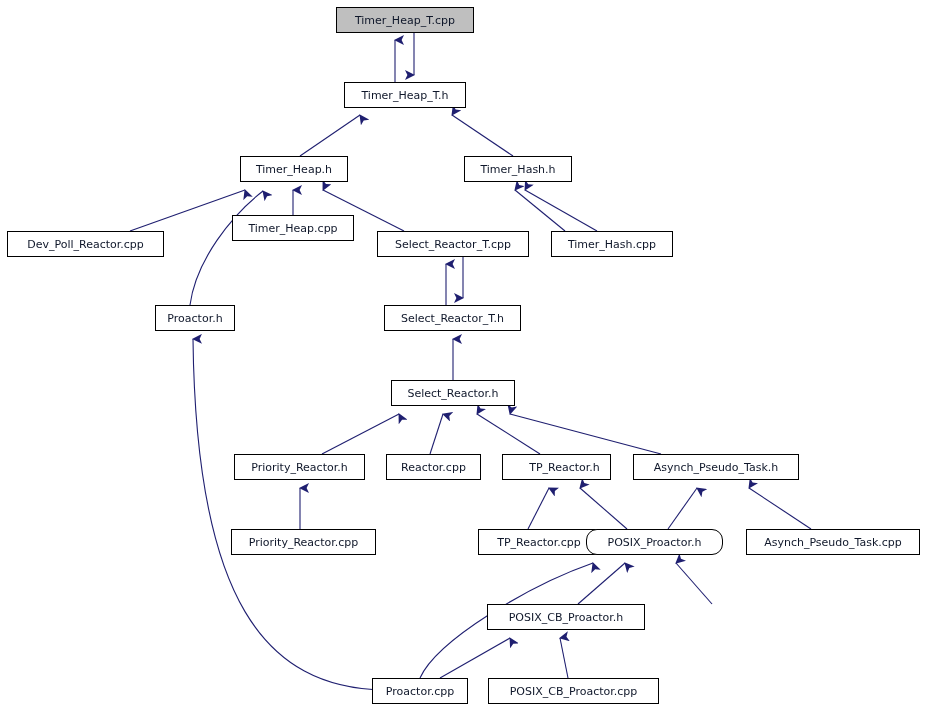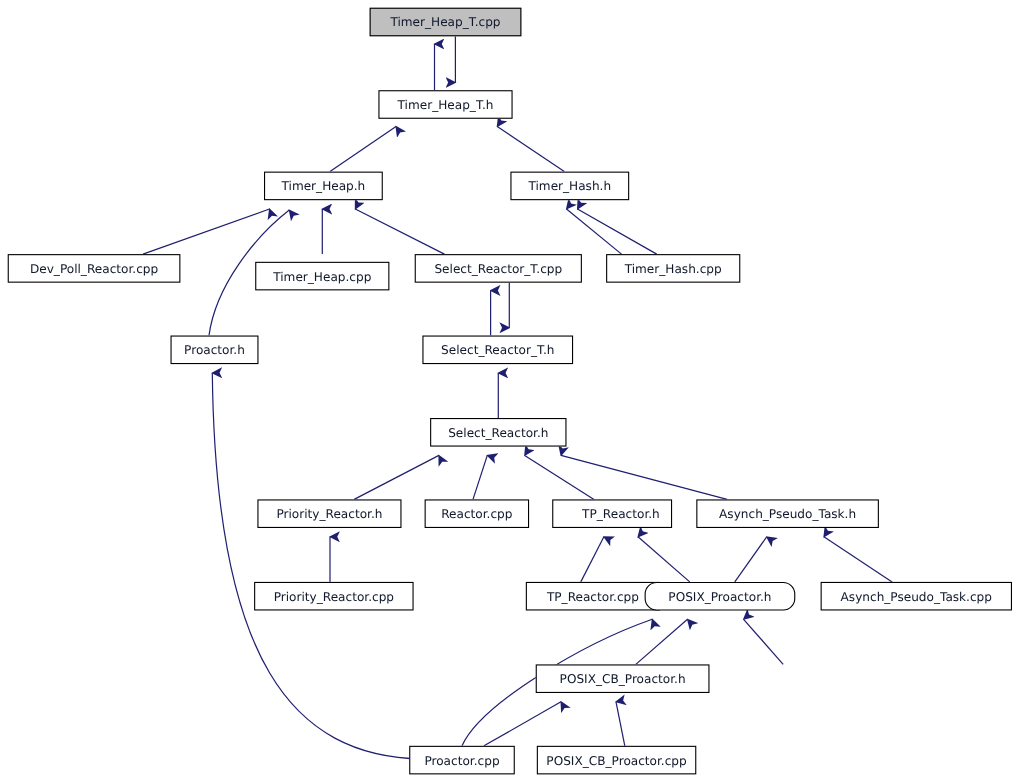--- a/index.html
+++ b/index.html
@@ -73,21 +73,21 @@
     </div>
     <div class="node" style="left: 240px; top: 156px; width: 108px; height: 26px;">
       <span>Timer_Heap.h</span>
     </div>
     <div class="node" style="left: 7px; top: 231px; width: 157px; height: 26px;">
       <span>Dev_Poll_Reactor.cpp</span>
     </div>
     <div class="node" style="left: 464px; top: 156px; width: 108px; height: 26px;">
       <span>Timer_Hash.h</span>
     </div>
-    <div class="node" style="left: 232px; top: 238px; width: 122px; height: 26px; justify-content: center;">
+    <div class="node" style="left: 232px; top: 215px; width: 122px; height: 26px; justify-content: center;">
       <span>Timer_Heap.cpp</span>
     </div>
     <div class="node" style="left: 377px; top: 231px; width: 152px; height: 26px;">
       <span>Select_Reactor_T.cpp</span>
     </div>
     <div class="node" style="left: 551px; top: 231px; width: 122px; height: 26px;">
       <span>Timer_Hash.cpp</span>
     </div>
     <div class="node" style="left: 155px; top: 305px; width: 80px; height: 26px;">
       <span>Proactor.h</span>
@@ -121,16 +121,16 @@
     </div>
     <div class="node" style="left: 746px; top: 529px; width: 174px; height: 26px;">
       <span>Asynch_Pseudo_Task.cpp</span>
     </div>
     <div class="node" style="left: 487px; top: 604px; width: 158px; height: 26px;">
       <span>POSIX_CB_Proactor.h</span>
     </div>
     <div class="node" style="left: 372px; top: 678px; width: 96px; height: 26px;">
       <span>Proactor.cpp</span>
     </div>
-    <div class="node" style="left: 488px; top: 678px; width: 145px; height: 26px;">
+    <div class="node" style="left: 488px; top: 678px; width: 171px; height: 26px;">
       <span>POSIX_CB_Proactor.cpp</span>
     </div>
   </div>
 
 </body></html>

